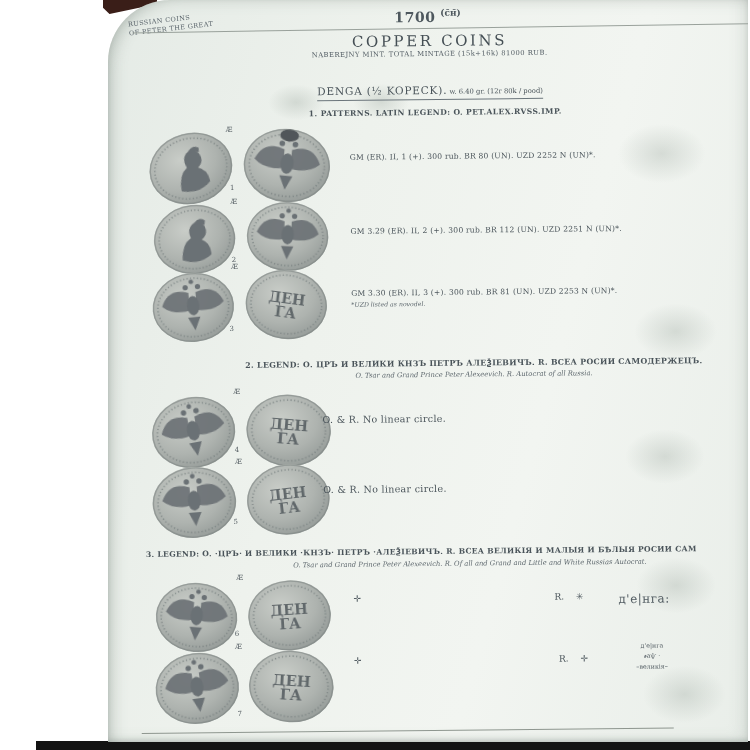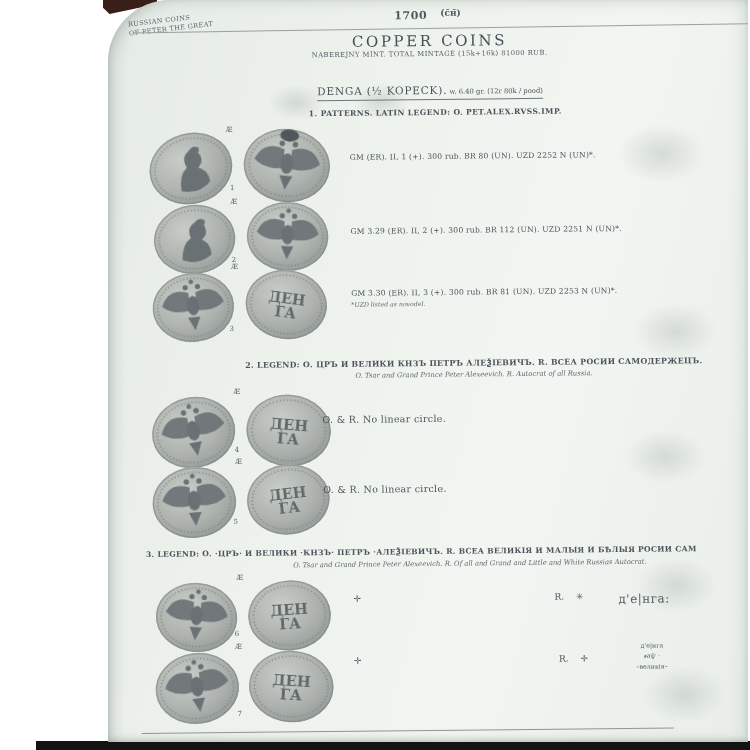--- a/index.html
+++ b/index.html
@@ -100,21 +100,21 @@
   <div class="ghost" style="left:515px;top:552px;width:102px;height:72px"></div>
   <div class="ghost" style="left:520px;top:660px;width:106px;height:74px"></div>
   <div class="ghost" style="left:155px;top:78px;width:72px;height:46px"></div>
   <div class="ghost" style="left:240px;top:78px;width:72px;height:46px"></div>
 
   <div class="t nw" style="left:24px;top:13px;transform:rotate(-6deg);font-size:6.5px;letter-spacing:.4px;color:#5a646b;line-height:1.35;">
     <div>RUSSIAN COINS</div>
     <div>OF PETER THE GREAT</div>
   </div>
   <div class="rule" style="left:28px;top:28px;width:616px;transform:rotate(-0.25deg);"></div>
-  <span class="t b nw" style="left:290px;top:9px;font-size:11px;letter-spacing:.6px;color:#4e585e;">1700</span>
+  <span class="t b nw" style="left:290px;top:9px;font-size:14px;letter-spacing:.6px;color:#4e585e;">1700</span>
   <span class="t b nw" style="left:336px;top:8px;font-size:9px;color:#4e585e;">(с̄н̄)</span>
 
   <div class="t c nw" style="left:140px;top:32px;width:370px;font-size:15px;letter-spacing:2.6px;color:#454f55;">COPPER COINS</div>
   <div class="t c nw" style="left:140px;top:50px;width:370px;font-size:6.8px;letter-spacing:.45px;color:#555f66;">NABEREJNY MINT. TOTAL MINTAGE (15k+16k) 81000 RUB.</div>
 
   <div class="t c nw" style="left:140px;top:79px;width:370px;">
     <span style="border-bottom:1px solid #6c767c;padding-bottom:1px;">
       <span style="font-size:10.5px;letter-spacing:.8px;">DENGA (½ KOPECK).</span><span style="font-size:6.8px;"> w. 6.40 gr. (12r 80k / pood)</span>
     </span>
   </div>

